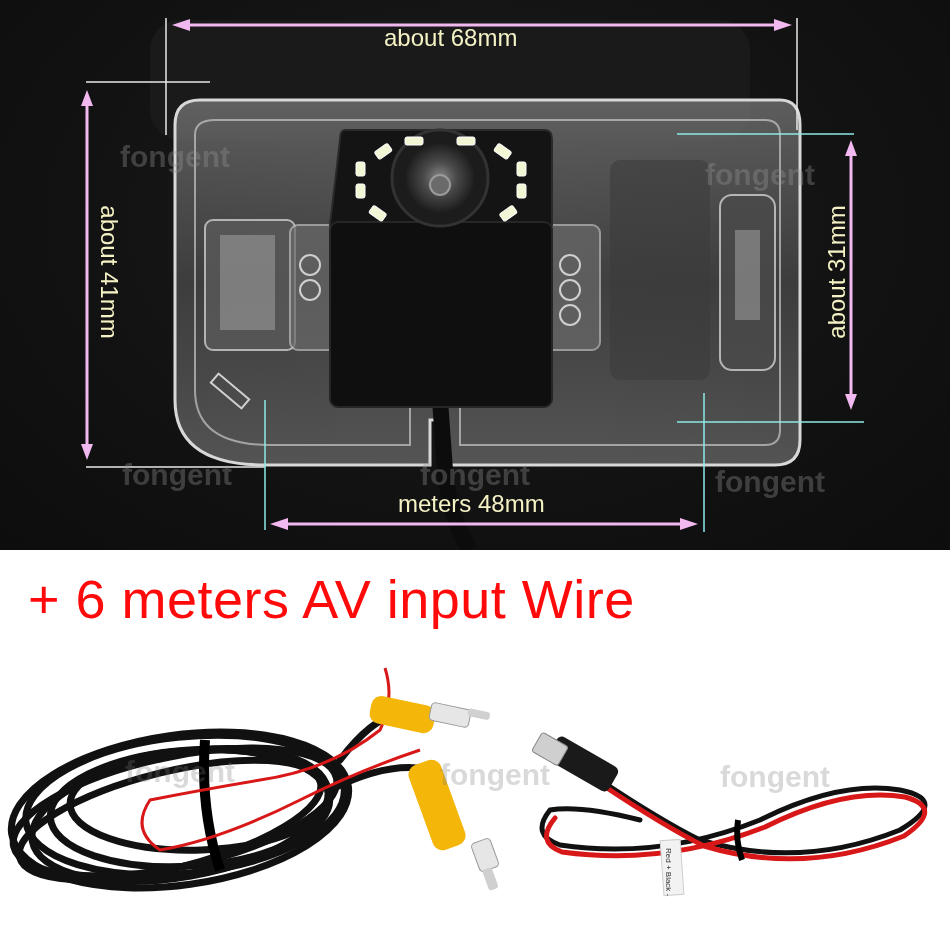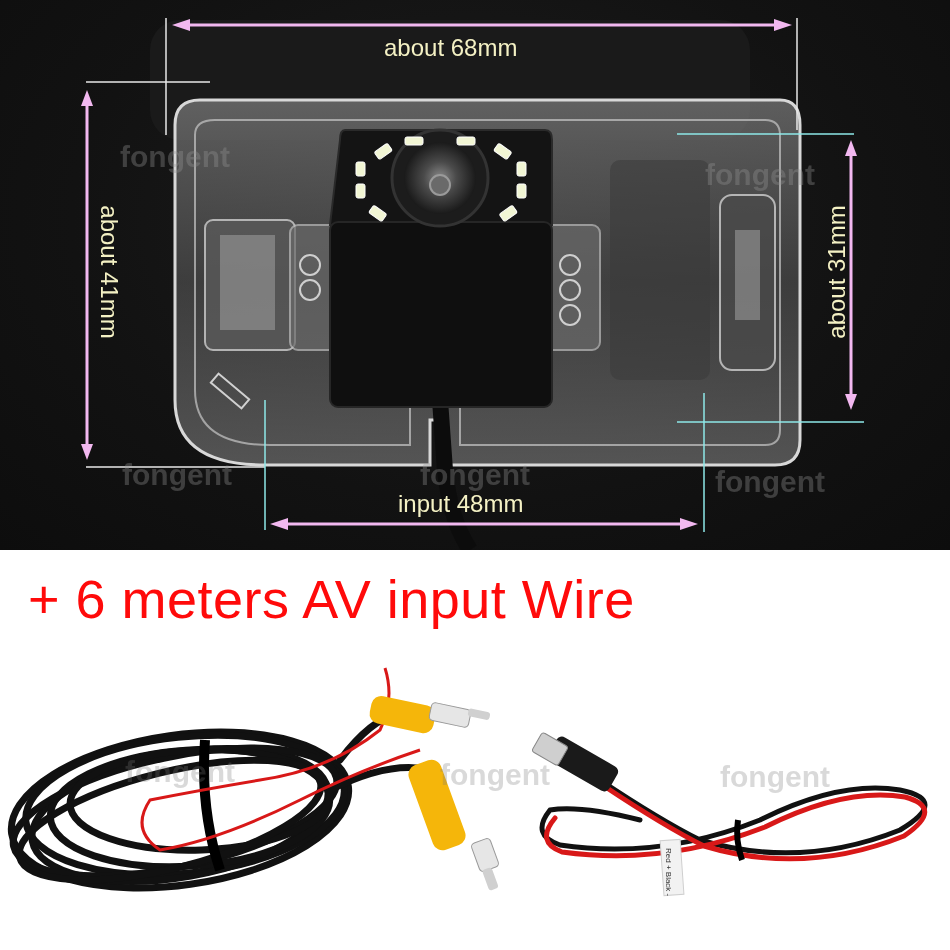--- a/index.html
+++ b/index.html
@@ -97,24 +97,24 @@
     <polygon points="270,524 288,518 288,530" fill="#f2b8f0"></polygon>
     <polygon points="698,524 680,518 680,530" fill="#f2b8f0"></polygon>
   </svg>
 
   <span class="wm" style="left:120px;top:140px;">fongent</span>
   <span class="wm" style="left:705px;top:158px;">fongent</span>
   <span class="wm" style="left:122px;top:458px;">fongent</span>
   <span class="wm" style="left:420px;top:458px;">fongent</span>
   <span class="wm" style="left:715px;top:465px;">fongent</span>
 
-  <span class="dim-label" style="left:384px;top:34px;text-align:right;">about 68mm</span>
+  <span class="dim-label" style="left:384px;top:24px;text-align:right;">about 68mm</span>
   <span class="dim-label v" style="left:42px;top:258px;transform:rotate(90deg);">about 41mm</span>
   <span class="dim-label v" style="left:770px;top:258px;transform:rotate(-90deg);">about 31mm</span>
-  <span class="dim-label" style="left:398px;top:490px;">input 48mm</span>
+  <span class="dim-label" style="left:398px;top:490px;">meters 48mm</span>
 </div>
 
 <div class="bottom"></div>
 
 <div class="headline">+ 6 meters AV input Wire</div>
 
 <svg width="950" height="950" viewBox="0 0 950 950" style="top:0;left:0;pointer-events:none;">
 
   <g fill="none" stroke="#111" stroke-width="7" stroke-linecap="round">
     <ellipse cx="180" cy="810" rx="170" ry="75" transform="rotate(-8 180 810)"></ellipse>

